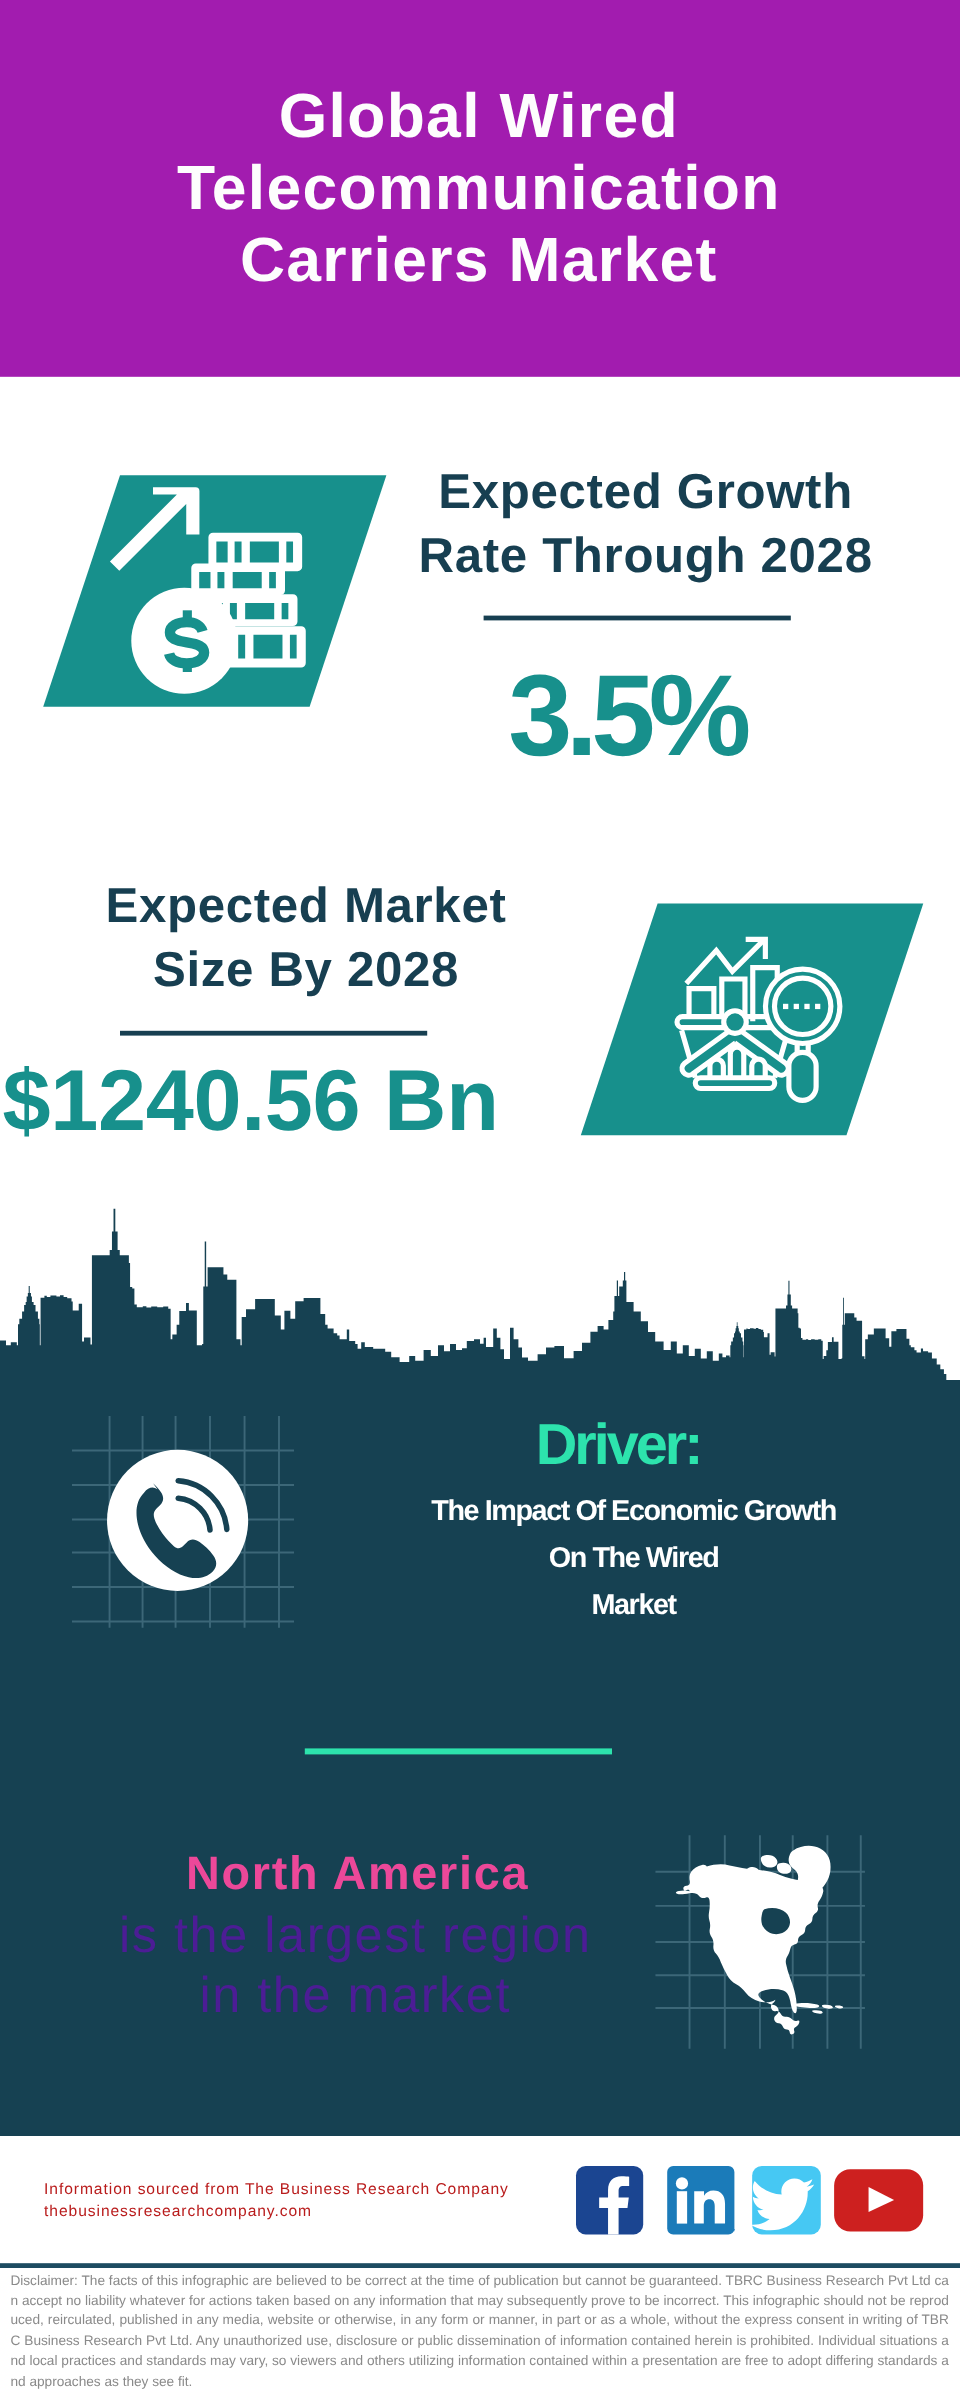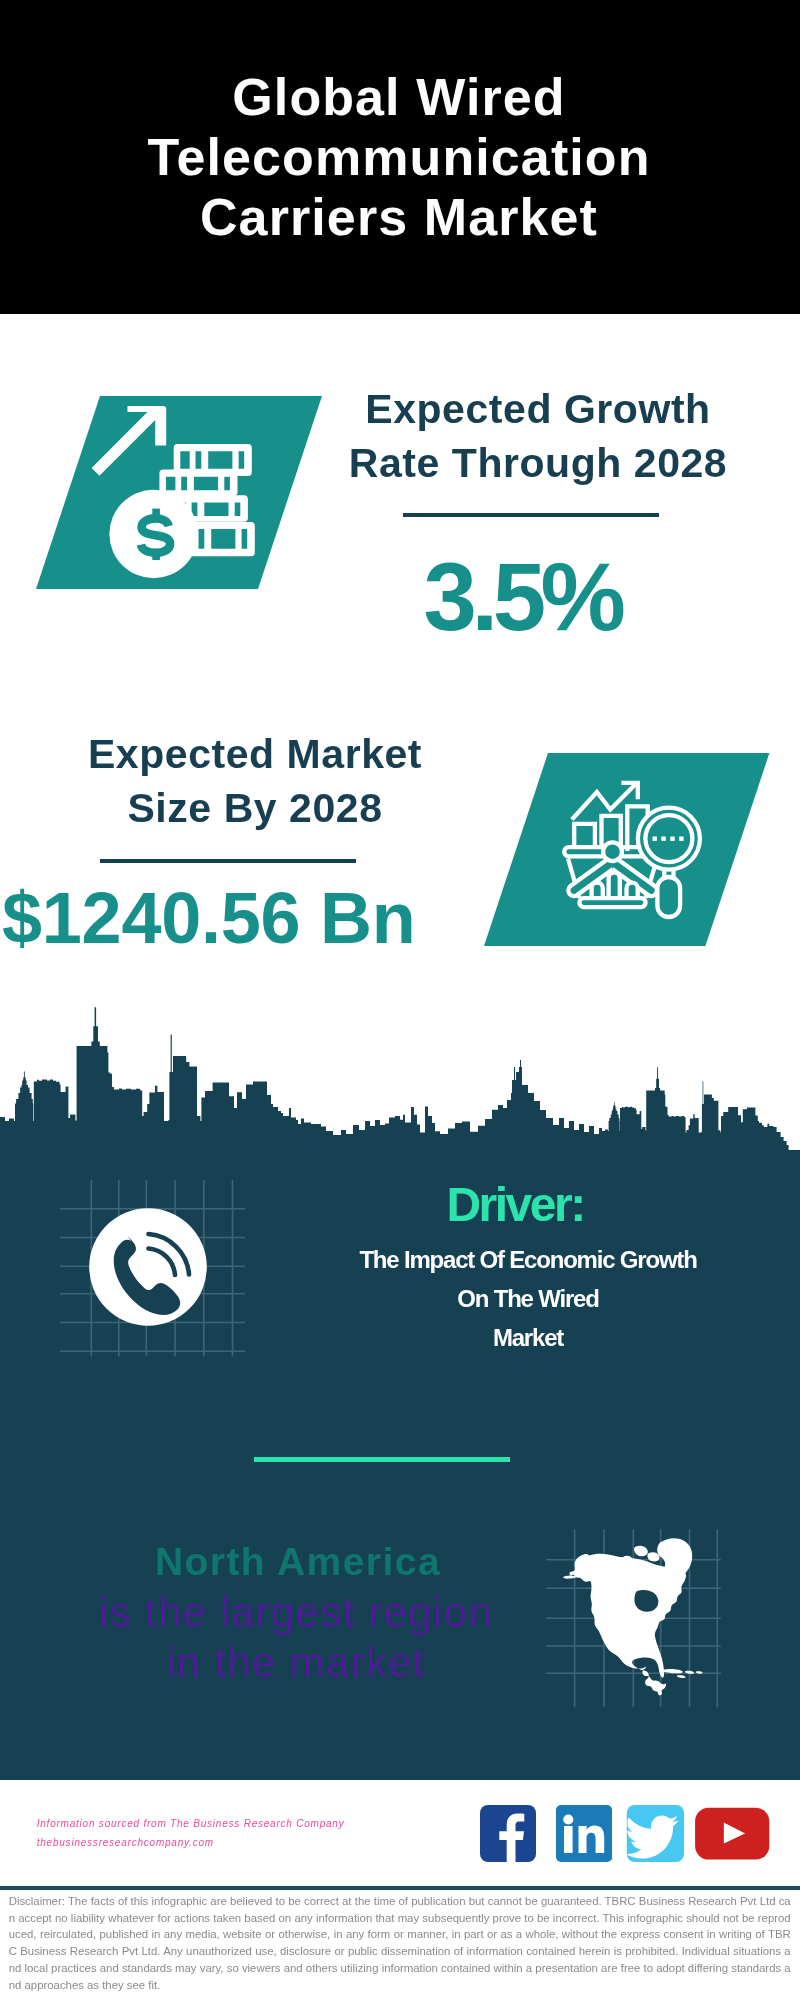--- a/index.html
+++ b/index.html
@@ -2,21 +2,21 @@
 <html><head>
 <meta charset="utf-8">
 <style>
   html,body{margin:0;padding:0;}
   body{width:800px;height:2000px;background:#ffffff;
        font-family:"Liberation Sans",sans-serif;overflow:hidden;
        -webkit-font-smoothing:antialiased;}
   .page{position:relative;width:800px;height:2000px;background:#fff;overflow:hidden;}
 
   
-  .header{position:absolute;left:0;top:0;width:800px;height:314px;background:#000000;}
+  .header{position:absolute;left:0;top:0;width:800px;height:314px;background:#a21caf;}
   .header h1{
     margin:0;position:absolute;left:99px;width:600px;top:67px;
     font-size:52px;line-height:60px;font-weight:bold;color:#fdfdfd;
     text-align:center;letter-spacing:1.1px;
   }
 
   
   .par{position:absolute;}
 
   
@@ -30,25 +30,25 @@
   .dark{position:absolute;left:0;top:1150px;width:800px;height:630px;background:#164152;}
   .skylineWrap{position:absolute;left:0;top:1008px;width:800px;height:150px;}
 
   
   .grid{position:absolute;}
   .driverHead{position:absolute;font-weight:bold;color:#2de3ad;font-size:48px;line-height:42px;text-align:center;letter-spacing:-2.5px;}
   .driverTxt{position:absolute;font-weight:bold;color:#ffffff;font-size:24px;line-height:39.2px;text-align:center;letter-spacing:-1.2px;}
   .mintRule{position:absolute;height:4px;background:#2de3ad;}
 
   
-  .regName{position:absolute;font-weight:bold;color:#0f766e;font-size:39px;line-height:39px;text-align:center;letter-spacing:1.45px;}
+  .regName{position:absolute;font-weight:bold;color:#ec4899;font-size:39px;line-height:39px;text-align:center;letter-spacing:1.45px;}
   .regTxt{position:absolute;color:#4c1d95;font-size:42px;line-height:50.4px;text-align:center;font-weight:normal;letter-spacing:1.3px;}
 
   
-  .footTxt{position:absolute;font-size:10px;color:#ec4899;line-height:19.2px;letter-spacing:0.78px;white-space:nowrap;font-style:italic;}
+  .footTxt{position:absolute;font-size:13px;color:#b91c1c;line-height:19.2px;letter-spacing:0.78px;white-space:nowrap;}
   .sep{position:absolute;left:0;width:800px;height:4px;background:#1d4c61;}
   .disc{position:absolute;left:8.7px;width:782px;font-size:11.4px;line-height:16.7px;color:#8a8a8a;letter-spacing:-0.012px;
      text-align:justify;word-break:break-all;}
 </style>
 </head>
 <body>
 
 <div class="page">
 
   <div class="header">

